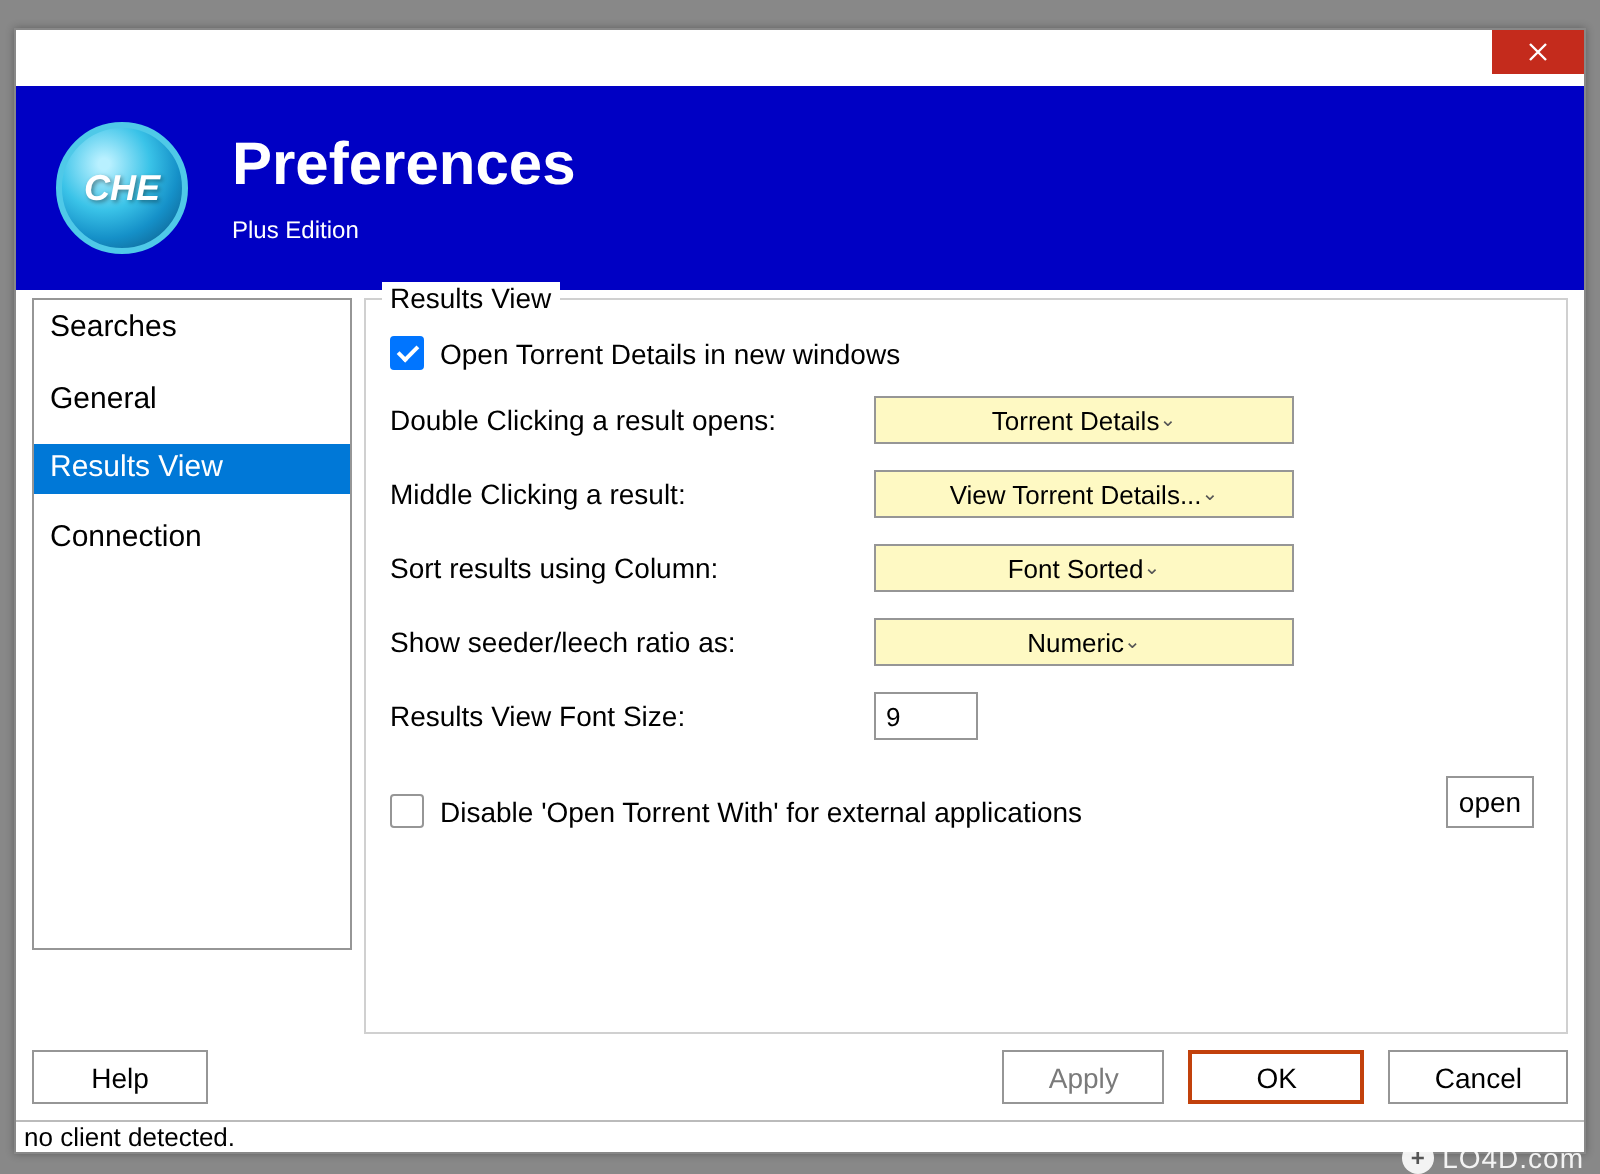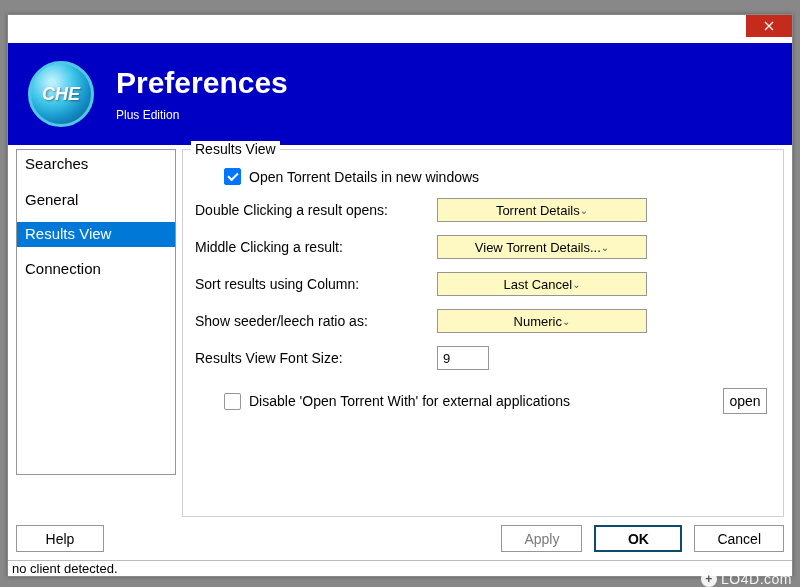--- a/index.html
+++ b/index.html
@@ -110,23 +110,22 @@
     top: -9px;
     background: #fff;
     padding: 0 4px;
     font-size: 14px;
     display: inline-block;
     color: #000;
     margin-left: -4px;
   }
   .row {
     display: flex;
-    align-items: center;
+    align-items: flex-end;
     margin-bottom: 13px;
-    margin-left: 29px;
   }
   .checkbox {
     width: 17px;
     height: 17px;
     border: 1px solid #969696;
     border-radius: 2px;
     margin-right: 8px;
     display: flex;
     align-items: center;
     justify-content: center;
@@ -205,21 +204,21 @@
     background: #fff;
     display: flex;
     align-items: center;
     justify-content: center;
     font-size: 14px;
     padding: 0 22px;
     min-width: 80px;
   }
   .btn.help { min-width: 88px; }
   .btn.apply { color: #7a7a7a; }
-  .btn.ok { border: 2px solid #0c4a6e; min-width:88px;font-weight:bold; }
+  .btn.ok { border: 2px solid #c2410c; min-width:88px; }
   .spacer { flex: 1; }
   .statusbar {
     border-top: 1px solid #bbb;
     padding: 0 4px;
     font-size: 13px;
     background: #fff;
   }
   .watermark {
     position: absolute;
     right: 8px;
@@ -287,21 +286,21 @@
         <span class="form-label">Middle Clicking a result:</span>
         <div class="select">
           <span>View Torrent Details...</span>
           <span class="chev">⌄</span>
         </div>
       </div>
 
       <div class="form-row">
         <span class="form-label">Sort results using Column:</span>
         <div class="select">
-          <span>Last Cancel</span>
+          <span>Font Sorted</span>
           <span class="chev">⌄</span>
         </div>
       </div>
 
       <div class="form-row">
         <span class="form-label">Show seeder/leech ratio as:</span>
         <div class="select">
           <span>Numeric</span>
           <span class="chev">⌄</span>
         </div>

